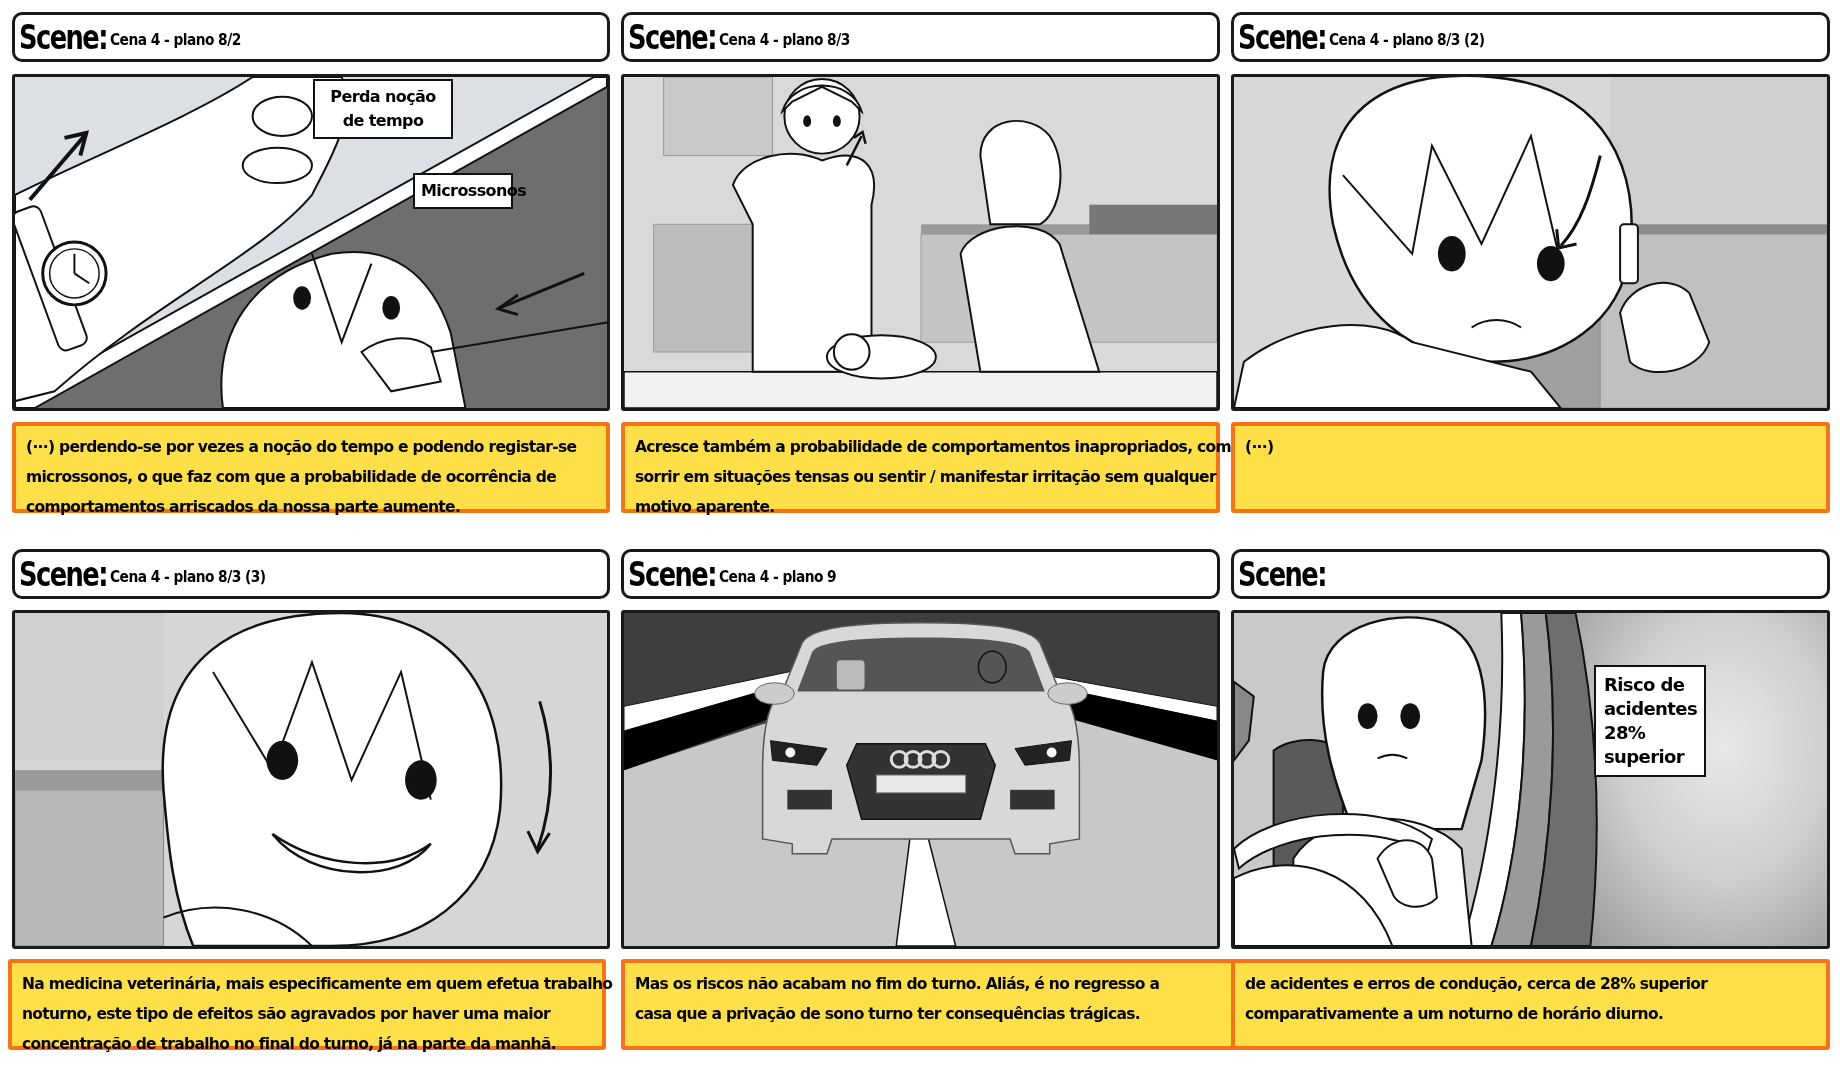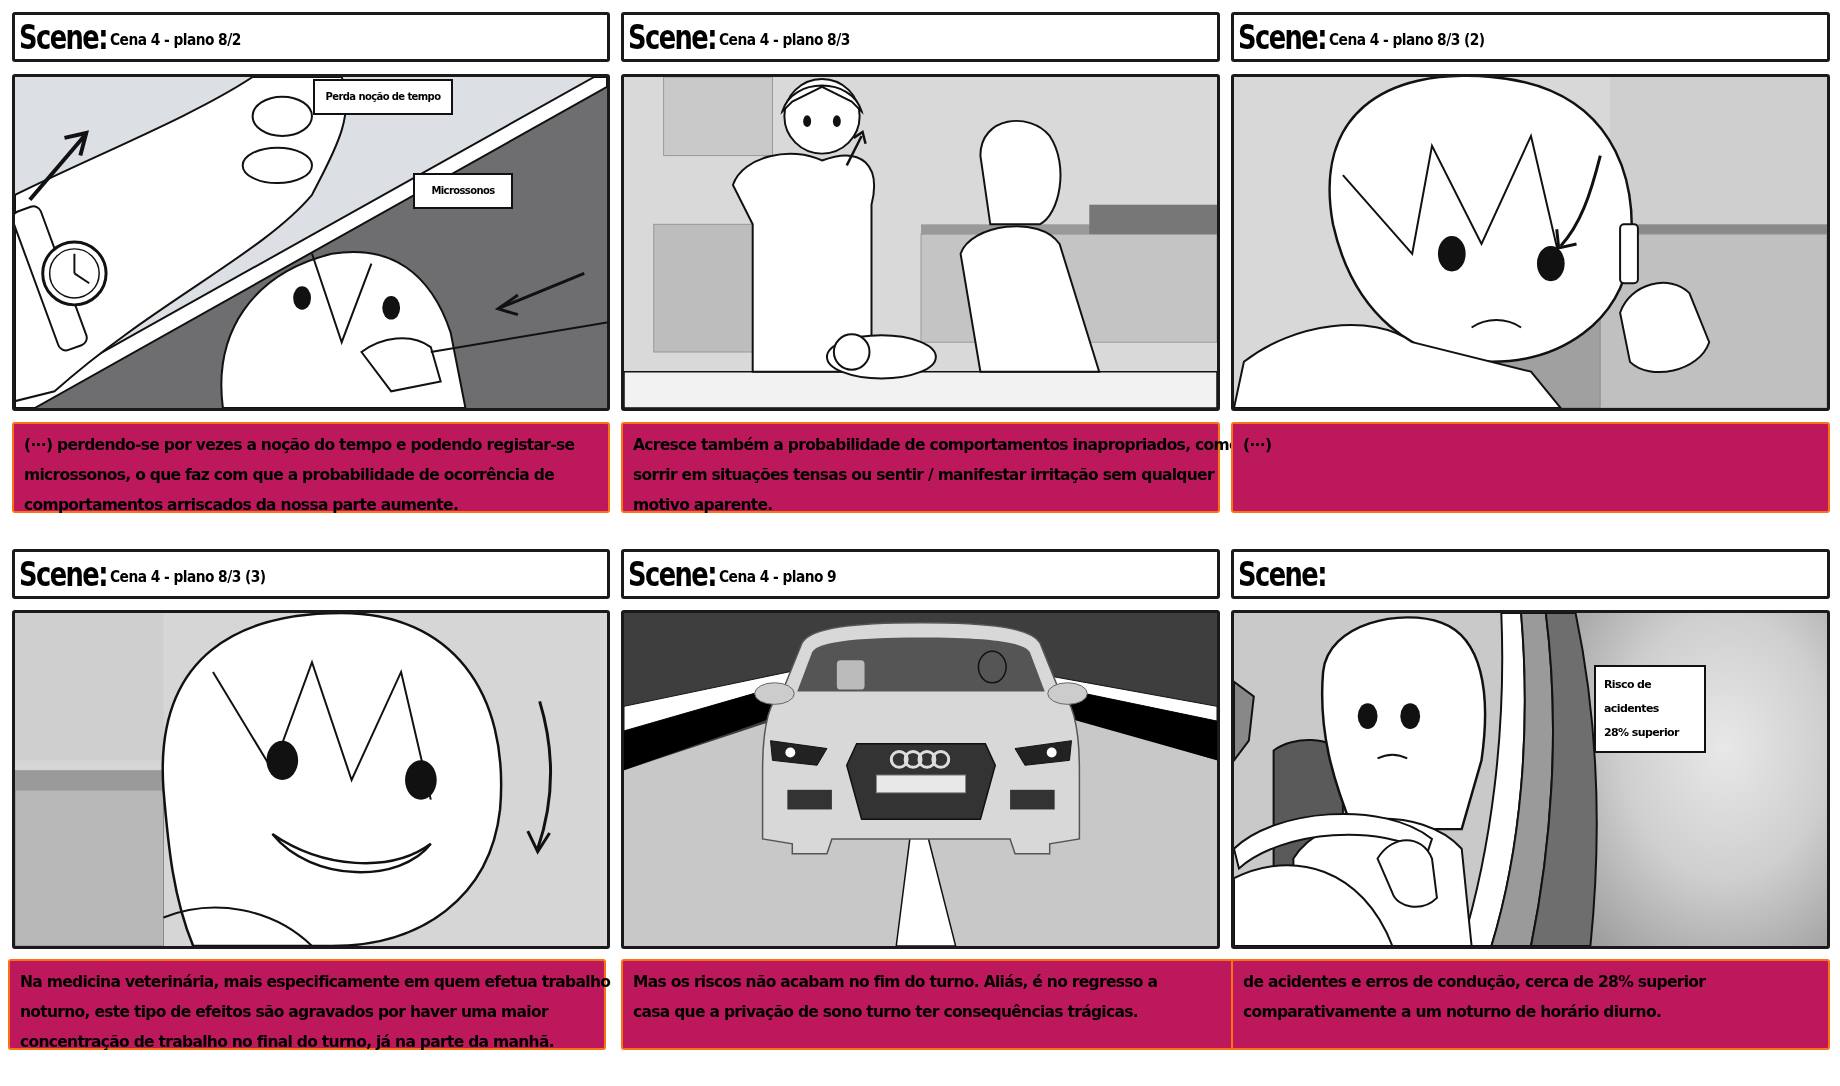--- a/index.html
+++ b/index.html
@@ -2,50 +2,50 @@
 <html><head>
 <meta charset="utf-8">
 <style>
   * { box-sizing: border-box; margin: 0; padding: 0; }
   html, body { width: 1840px; height: 1086px; background: #ffffff; overflow: hidden; }
   body { position: relative; font-family: "Liberation Sans", sans-serif; color: #000; }
 
   .cell { position: absolute; }
   .header {
     position: absolute; height: 50px;
-    border: 3px solid #1a1a1a; border-radius: 3px; background: #fff;
+    border: 3px solid #1a1a1a; border-radius: 10px; background: #fff;
     display: flex; align-items: center; padding-left: 4px; overflow: hidden; white-space: nowrap;
   }
   .scene-word {
     font-family: "DejaVu Sans", sans-serif; font-weight: bold; font-size: 33px;
     letter-spacing: -2px; transform: scaleX(0.78); transform-origin: left center;
     display: inline-block; margin-right: -26px;
   }
   .scene-value {
     font-family: "DejaVu Sans", sans-serif; font-weight: bold; font-size: 15px;
     letter-spacing: -0.6px; transform: scaleX(0.92); transform-origin: left center; display: inline-block;
     margin-left: 4px; margin-top: 6px;
   }
   .frame {
     position: absolute; border: 3px solid #1a1a1a; border-radius: 3px; overflow: hidden; background: #ddd;
   }
   .frame svg { position: absolute; left: 0; top: 0; width: 100%; height: 100%; }
   .caption {
-    position: absolute; border: 2px solid #f97316; border-radius: 3px; background: #be185d;
+    position: absolute; border: 4px solid #f97316; border-radius: 3px; background: #fde047;
     padding: 6px 10px 0 10px;
     font-family: "DejaVu Sans", sans-serif; font-weight: bold; font-size: 15.5px; line-height: 30px;
     letter-spacing: -0.7px;
   }
   .caption span { display: block; white-space: nowrap; }
   .label-box {
     position: absolute; background: #fff; border: 2px solid #111;
-    font-family: "DejaVu Sans", sans-serif; font-weight: bold; font-size: 10px; letter-spacing: -0.6px;
+    font-family: "DejaVu Sans", sans-serif; font-weight: bold; font-size: 16px; letter-spacing: -0.6px;
     text-align: center; line-height: 24px; padding: 4px 6px;
   }
-  .label-box.left { text-align: left; font-size: 11px; line-height: 24px; padding: 6px 8px; }
+  .label-box.left { text-align: left; font-size: 18px; line-height: 24px; padding: 6px 8px; }
 </style>
 </head>
 <body>
 
 <div class="cell">
   <div class="header" style="left:12px;top:12px;width:598px;">
     <span class="scene-word">Scene:</span>
     <span class="scene-value">Cena 4 - plano 8/2</span>
   </div>
   <div class="frame" style="left:12px;top:74px;width:598px;height:337px;background:#dcdfe4;">

